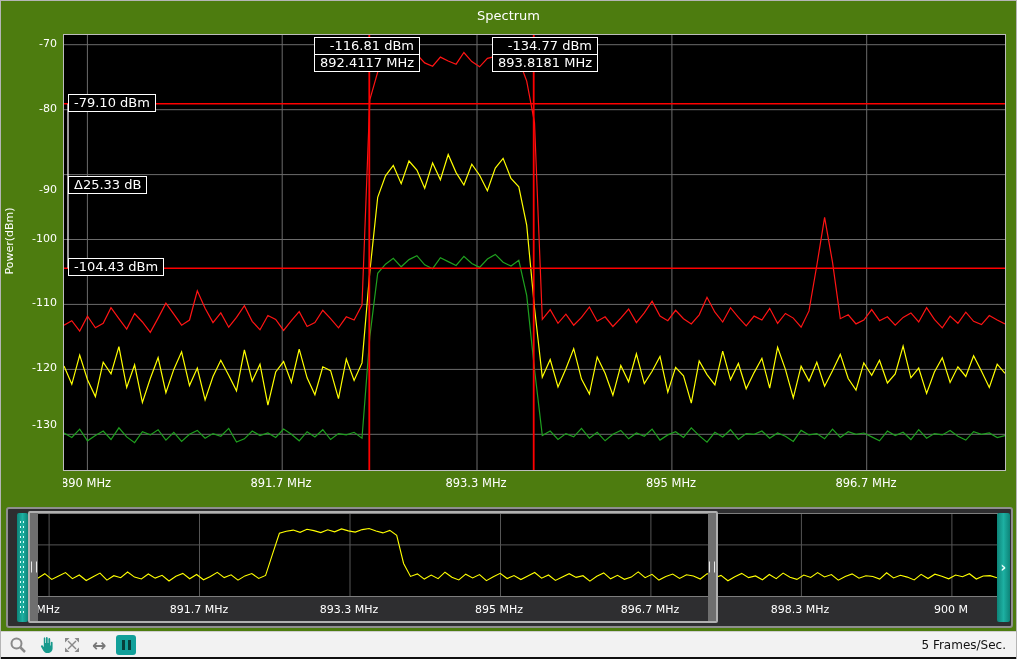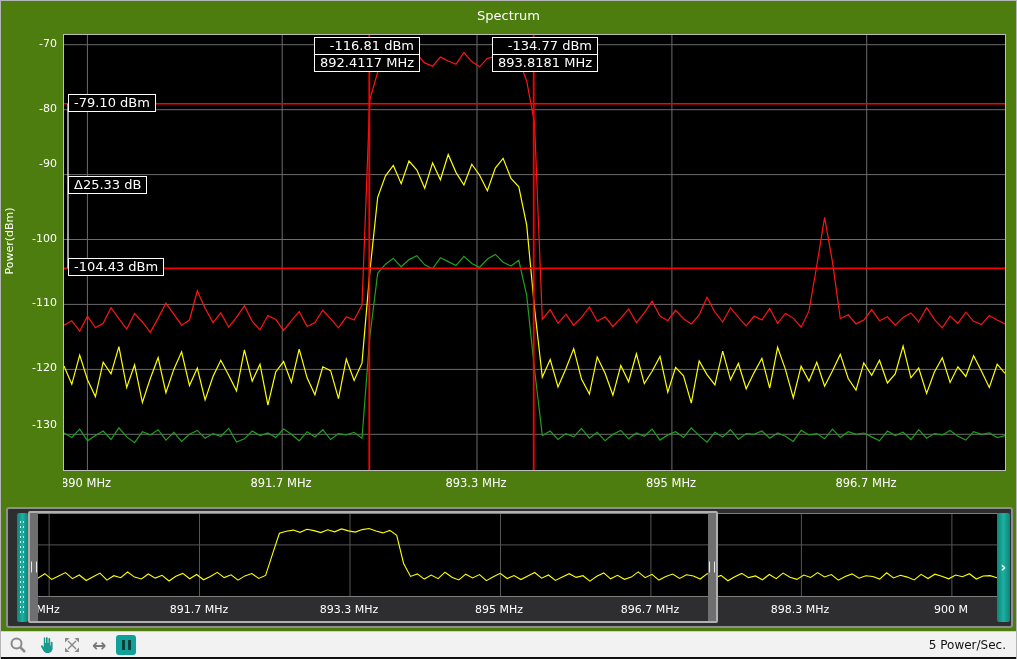--- a/index.html
+++ b/index.html
@@ -69,21 +69,21 @@
     <span>Spectrum</span>
   </div>
 
   <div class="y-title">
     <span>Power(dBm)</span>
   </div>
 
   <div id="y-labels">
       <div class="ytick" style="top: 3px;">-70</div>
       <div class="ytick" style="top: 68px;">-80</div>
-      <div class="ytick" style="top: 123px;">-90</div>
+      <div class="ytick" style="top: 149px;">-90</div>
       <div class="ytick" style="top: 198px;">-100</div>
       <div class="ytick" style="top: 262px;">-110</div>
       <div class="ytick" style="top: 327px;">-120</div>
       <div class="ytick" style="top: 384px;">-130</div>
     </div>
 
   <div class="plot" id="plot">
     <svg id="spectrum-svg" width="941" height="435" viewBox="0 0 941 435">
         <line x1="23.4" y1="0" x2="23.4" y2="435" stroke="#6c6c6c" stroke-width="1"></line>
         <line x1="218.2" y1="0" x2="218.2" y2="435" stroke="#6c6c6c" stroke-width="1"></line>
@@ -202,18 +202,18 @@
       </div>
       <div class="tool-btn">
         <span class="pause-btn">
           <span class="pbar"></span>
             <span class="pbar"></span>
         </span>
       </div>
     </div>
     <div class="status">
       <span>5</span>
-      <span>Power/Sec.</span>
+      <span>Frames/Sec.</span>
     </div>
   </div>
 
   <div class="bottom-strip"></div>
 </div>
 
 </body></html>

